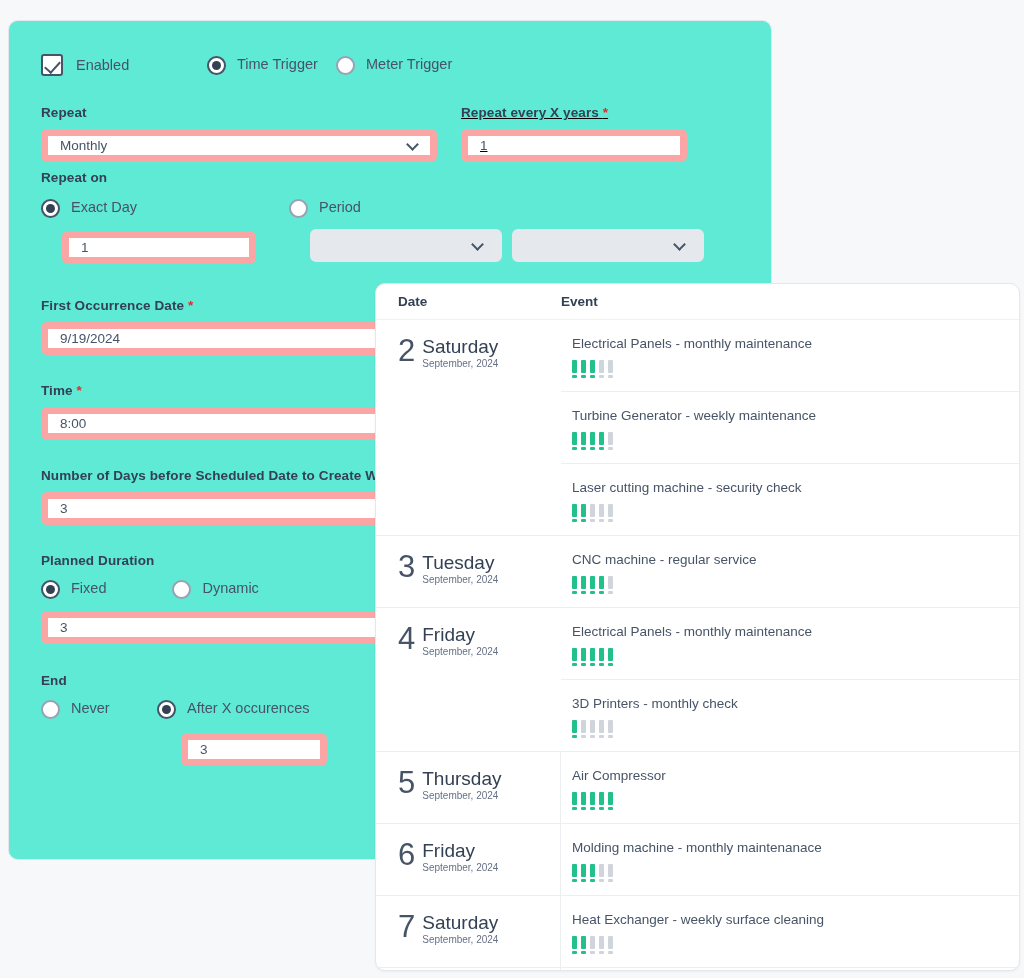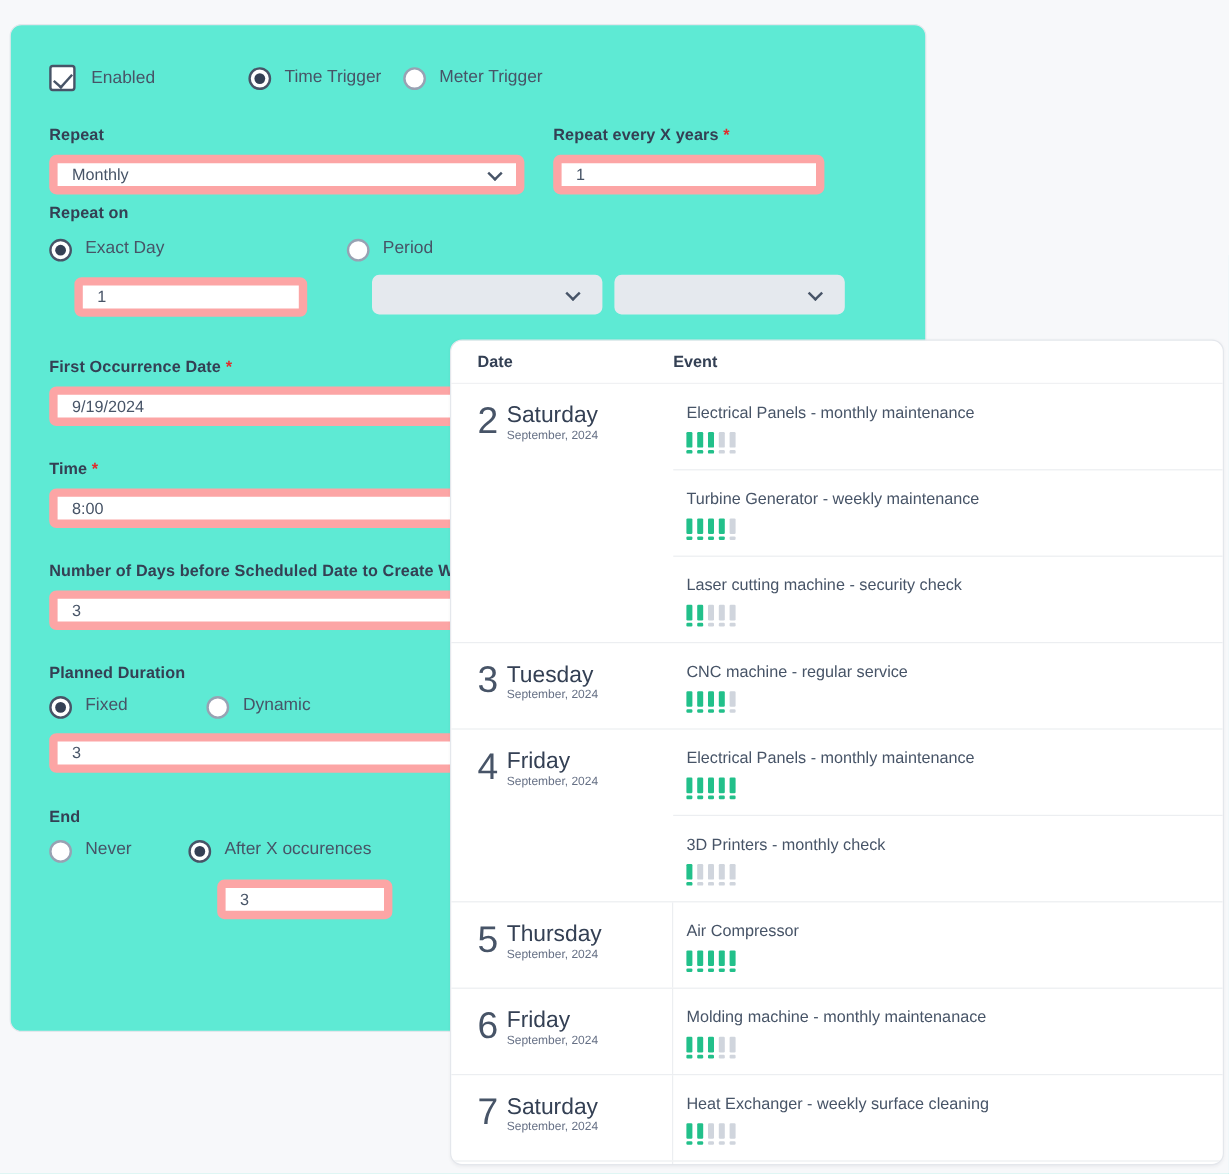--- a/index.html
+++ b/index.html
@@ -89,21 +89,21 @@
     position: absolute; right: 13px; top: 50%;
     width: 9px; height: 9px;
     margin-top: -6px;
     border: solid #475467;
     border-width: 0 2px 2px 0;
     transform: rotate(45deg);
   }
 
   .grid-2 { display: flex; gap: 24px; }
   .col-left { width: 396px; }
-  .col-right { width: 226px; }
+  .col-right { width: 226px; text-decoration: underline; }
 
   .section { margin-top: 8px; }
 
   .repeat-on-row { display: flex; margin-top: 4px; }
   .exact-col { width: 248px; }
   .period-col { flex: 1; }
   .sub-input { margin-top: 13px; margin-left: 21px; width: 194px; }
   .period-selects { display: flex; gap: 10px; margin-top: 11px; margin-left: 21px; }
   .period-selects .field { width: 192px; }
 

